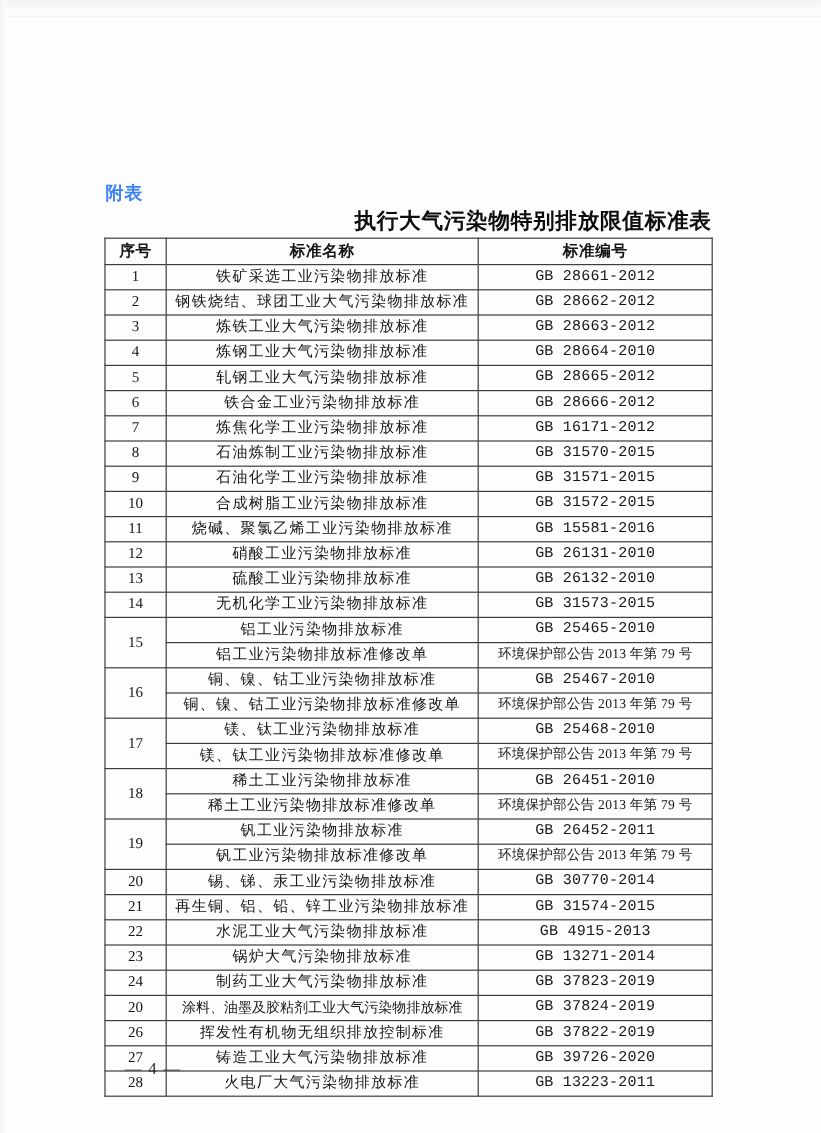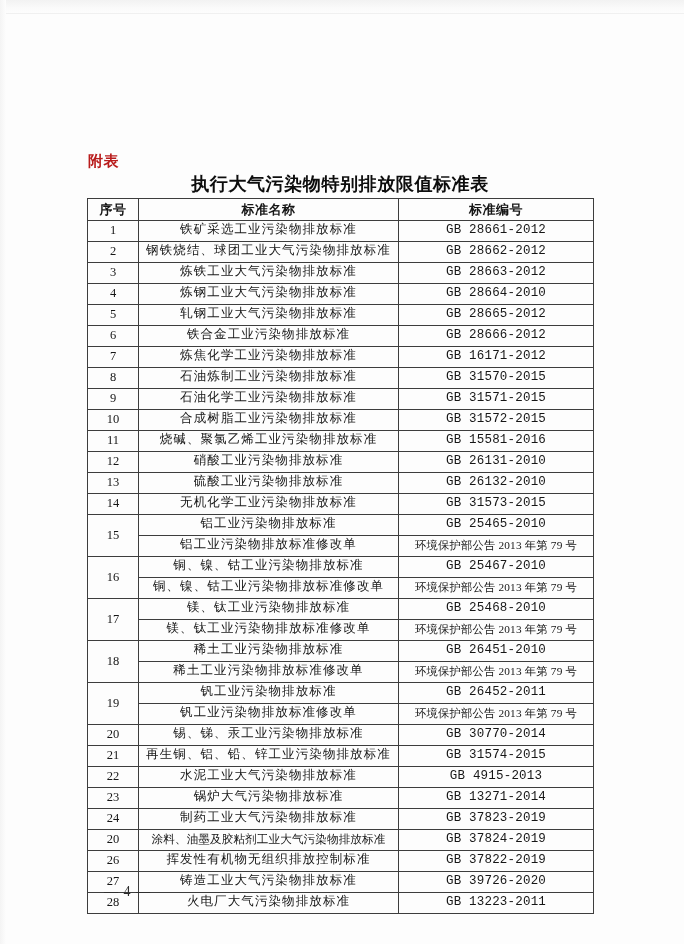--- a/index.html
+++ b/index.html
@@ -46,29 +46,29 @@
   }
 
   .attachment-label {
     position: absolute;
     left: 88px;
     top: 152px;
     font-size: 15px;
     font-weight: bold;
     letter-spacing: 0.5px;
     font-family: "DejaVu Sans", "Liberation Sans", sans-serif;
-    color: #b91c1c;
+    color: #3b82f6;
   }
 
   .doc-title {
     position: absolute;
     left: 87px;
     top: 172px;
     width: 506px;
-    text-align: center;
+    text-align: right;
     font-size: 18px;
     font-weight: bold;
     letter-spacing: 0.6px;
     font-family: "DejaVu Sans", "Liberation Sans", sans-serif;
     color: #0d0d0d;
   }
 
   .table-wrap {
     position: absolute;
     left: 87px;
@@ -106,21 +106,21 @@
     letter-spacing: 0.5px;
     font-family: "DejaVu Sans", "Liberation Sans", sans-serif;
   }
 
   td.cell-no {
     font-size: 12.5px;
     font-family: "Liberation Serif", serif;
   }
   td.cell-name {
     letter-spacing: 1.1px;
-    font-family: Liberation Mono, monospace;
+    font-family: Liberation Serif, serif;
     font-size: 12px;
   }
   td.cell-name.tight {
     letter-spacing: 0.1px;
     font-size: 11.6px;
     margin-top: 38px;
   }
   td.cell-code {
     font-family: Liberation Mono, monospace;
     font-size: 12.5px;

